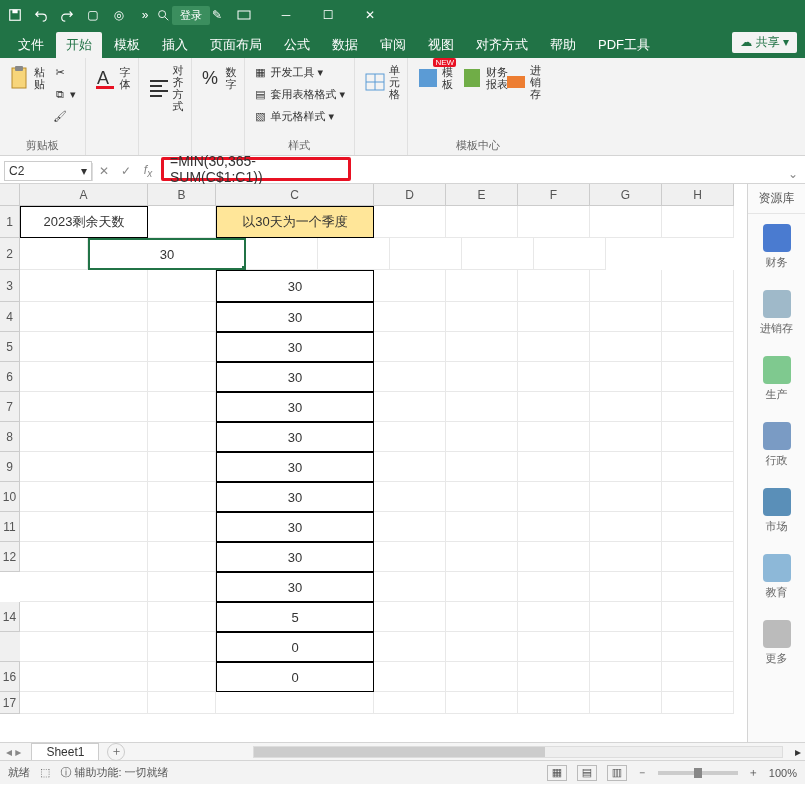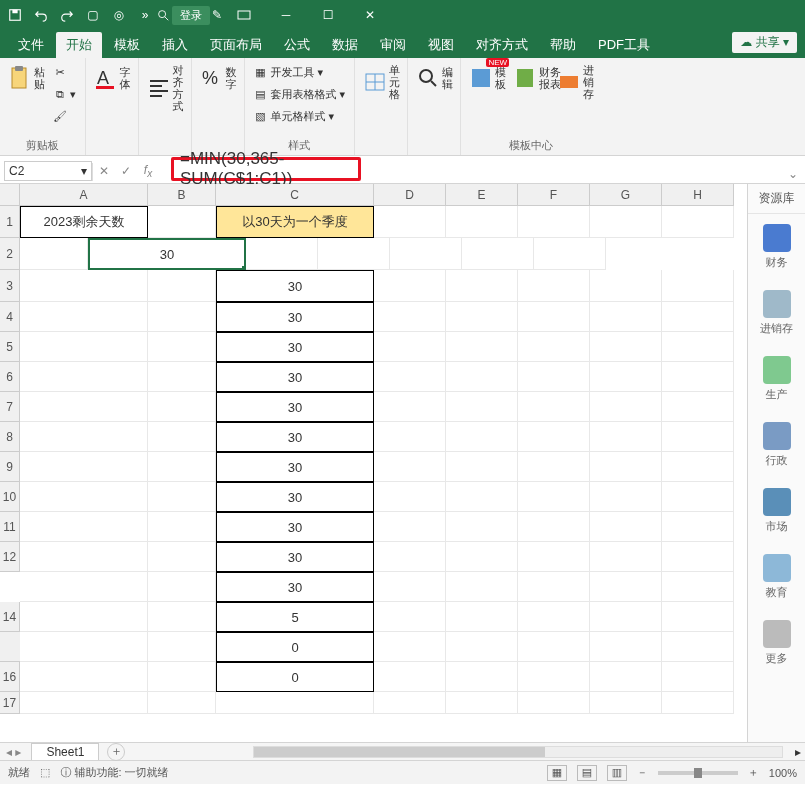--- a/index.html
+++ b/index.html
@@ -31,21 +31,21 @@
 .smallstack { display: flex; flex-direction: column; gap: 2px; }
 .smallbtn { height: 20px; display: flex; align-items: center; gap: 3px; font-size: 11px; padding: 0 3px; white-space: nowrap; }
 .mini-icon { width: 14px; height: 14px; display: inline-flex; align-items: center; justify-content: center; }
 .new-badge { position: absolute; background: #e81123; color: #fff; font-size: 8px; padding: 0 2px; border-radius: 2px; top: -4px; right: -2px; }
 
 
 .fbar { height: 28px; border-bottom: 1px solid #d4d4d4; display: flex; align-items: flex-end; background: #fff; padding: 2px 4px; gap: 0; }
 .namebox { width: 88px; height: 20px; border: 1px solid #ccc; padding: 0 4px; display: flex; align-items: center; justify-content: space-between; font-size: 12px; }
 .fbar .sep { width: 1px; height: 18px; background: #ddd; }
 .fbar .fbtn { width: 22px; height: 20px; display: flex; align-items: center; justify-content: center; color: #888; }
-.fbar .fxbox { border: 3px solid #e81123; padding: 2px 6px; border-radius: 2px; flex: 0 0 auto; width: 190px; height: 24px; display: flex; align-items: center; font-size: 17px; margin-left: 12px; }
+.fbar .fxbox { border: 3px solid #e81123; padding: 2px 6px; border-radius: 2px; flex: 0 0 auto; width: 190px; height: 24px; display: flex; align-items: center; font-size: 14px; margin-left: 2px; }
 .fbar .rest { flex: 1; }
 .fbar .expand { width: 16px; color: #888; text-align: center; }
 
 
 .sheet-area { display: flex; height: 558px; }
 .grid-wrap { flex: 1; overflow: hidden; position: relative; }
 .corner { position: absolute; left: 0; top: 0; width: 20px; height: 22px; background: #f0f0f0; border-right: 1px solid #ccc; border-bottom: 1px solid #ccc; }
 .colheads { position: absolute; left: 20px; top: 0; height: 22px; display: flex; }
 .colheads .ch { background: #f0f0f0; border-right: 1px solid #ccc; border-bottom: 1px solid #ccc; display: flex; align-items: center; justify-content: center; font-size: 12px; color: #555; }
 .rowheads { position: absolute; left: 0; top: 22px; width: 20px; }
@@ -231,34 +231,20 @@
               <rect x="3" y="4" width="18" height="16" fill="none" stroke="#5b9bd5"></rect>
               <path d="M3 12h18M12 4v16" stroke="#5b9bd5"></path>
             </svg>
           </div>
         <div class="lbl">单元格</div>
       </div>
     </div>
     <div class="label"></div>
   </div>
 
-  <div class="group">
-    <div class="body">
-      <div class="bigbtn">
-        <div class="ic">
-            <svg width="24" height="24">
-              <circle cx="10" cy="10" r="6" fill="none" stroke="#333" stroke-width="2"></circle>
-              <path d="M15 15l5 5" stroke="#333" stroke-width="2"></path>
-            </svg>
-          </div>
-        <div class="lbl">编辑</div>
-      </div>
-    </div>
-    <div class="label"></div>
-  </div>
 
 
   <div class="group" style="border-right:none">
     <div class="body">
       <div class="bigbtn" style="position:relative">
         <span class="new-badge">NEW</span>
         <div class="ic">
             <svg width="24" height="24">
               <rect x="3" y="3" width="18" height="18" fill="#5b9bd5"></rect>
             </svg>

